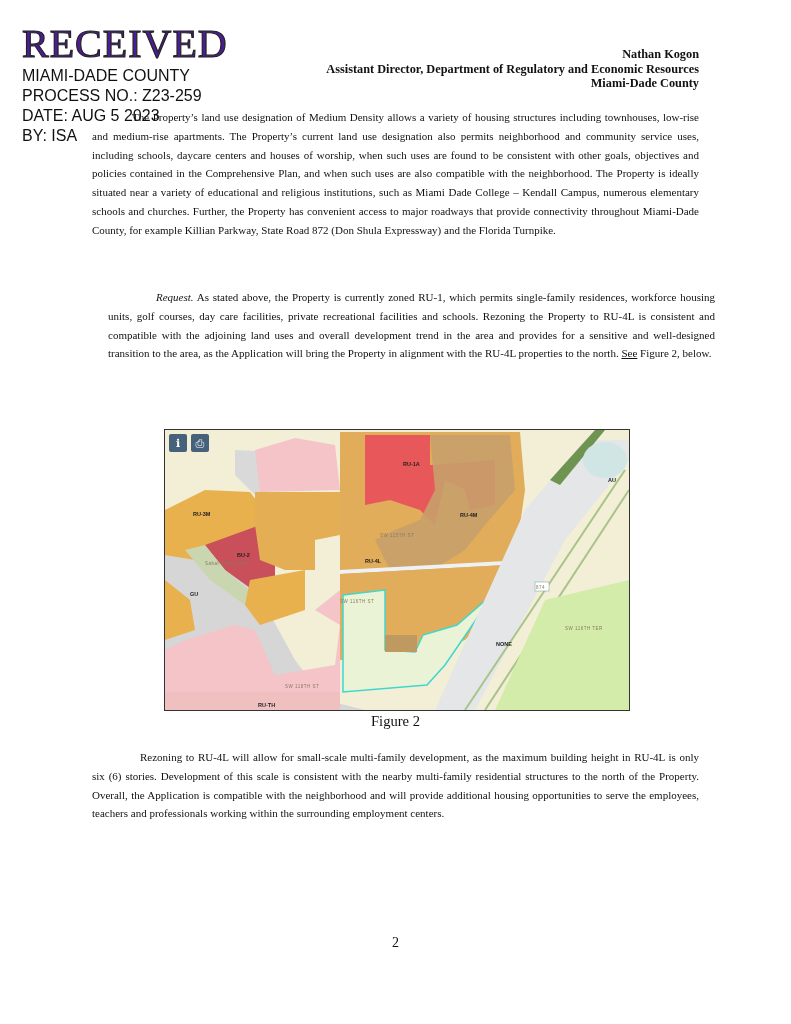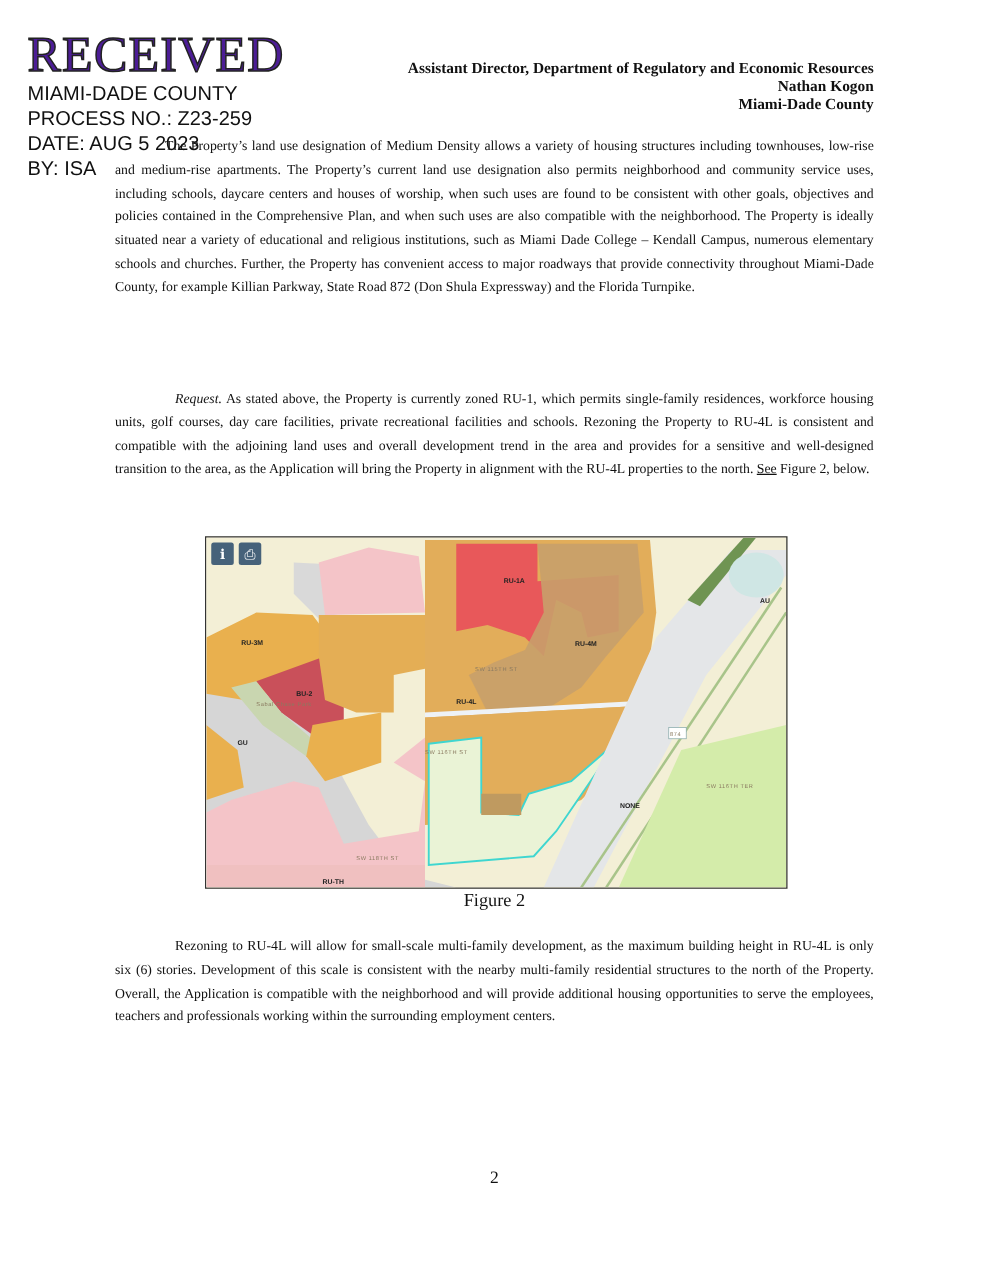--- a/index.html
+++ b/index.html
@@ -3,21 +3,21 @@
   <meta charset="utf-8">
   <style>
     html, body { margin: 0; padding: 0; background: #ffffff; }
     body { width: 791px; height: 1024px; position: relative; overflow: hidden; font-family: "Liberation Serif", serif; color: #111; }
     .stamp { position: absolute; left: 22px; top: 24px; font-family: "Liberation Sans", sans-serif; }
     .stamp-title { font-family: "Liberation Serif", serif; font-size: 40px; letter-spacing: 1px; color: #4c1d95; -webkit-text-stroke: 1.2px #222; line-height: 40px; height: 42px; }
     .stamp-line { font-size: 16px; line-height: 20px; color: #111; white-space: nowrap; }
     .header { position: absolute; right: 92px; top: 47px; text-align: right; font-weight: bold; font-size: 12.3px; line-height: 14.5px; }
     .body-text { position: absolute; left: 92px; width: 607px; font-size: 11px; line-height: 18.8px; text-align: justify; }
     .para1 { top: 108px; text-indent: 40px; }
-    .para2 { top: 310px; text-indent: 48px; }
+    .para2 { top: 288px; text-indent: 48px; margin-left: 16px; }
     .para3 { top: 748px; text-indent: 48px; }
     .link { text-decoration: underline; }
     .italic { font-style: italic; }
     .map-wrap { position: absolute; left: 164px; top: 429px; width: 464px; height: 280px; border: 1.5px solid #333; overflow: hidden; background: #f4f1dc; }
     .map-wrap svg { display: block; }
     .map-btn { position: absolute; top: 4px; width: 18px; height: 18px; background: #46627a; border-radius: 2px; display: flex; align-items: center; justify-content: center; color: #fff; font-size: 11px; font-family: "DejaVu Sans", sans-serif; }
     .map-label { font-family: "Liberation Sans", sans-serif; font-size: 5.5px; font-weight: bold; fill: #222; }
     .street-label { font-family: "Liberation Sans", sans-serif; font-size: 4.5px; fill: #8a7a60; letter-spacing: 0.5px; }
     .caption { position: absolute; left: 0; width: 791px; top: 713px; text-align: center; font-weight: normal; font-size: 14.6px; }
     .page-num { position: absolute; left: 0; width: 791px; top: 935px; text-align: center; font-size: 14px; }
@@ -27,22 +27,22 @@
 
 <div class="stamp">
   <div class="stamp-title">RECEIVED</div>
   <div class="stamp-line">MIAMI-DADE COUNTY</div>
   <div class="stamp-line">PROCESS NO.: Z23-259</div>
   <div class="stamp-line">DATE: AUG 5 2023</div>
   <div class="stamp-line">BY: ISA</div>
 </div>
 
 <div class="header">
+  <div>Nathan Kogon</div>
   <div>Assistant Director, Department of Regulatory and Economic Resources</div>
-  <div>Nathan Kogon</div>
   <div>Miami-Dade County</div>
 </div>
 
 <div class="body-text para1">The Property’s land use designation of Medium Density allows a variety of housing structures including townhouses, low-rise and medium-rise apartments.  The Property’s current land use designation also permits neighborhood and community service uses, including schools, daycare centers and houses of worship, when such uses are found to be consistent with other goals, objectives and policies contained in the Comprehensive Plan, and when such uses are also compatible with the neighborhood. The Property is ideally situated near a variety of educational and religious institutions, such as Miami Dade College – Kendall Campus, numerous elementary schools and churches. Further, the Property has convenient access to major roadways that provide connectivity throughout Miami-Dade County, for example Killian Parkway, State Road 872 (Don Shula Expressway) and the Florida Turnpike.</div>
 
 <div class="body-text para2"><span class="italic">Request.</span><span>  As stated above, the Property is currently zoned RU-1, which permits single-family residences, workforce housing units, golf courses, day care facilities, private recreational facilities and schools.  Rezoning the Property to RU-4L is consistent and compatible with the adjoining land uses and overall development trend in the area and provides for a sensitive and well-designed transition to the area, as the Application will bring the Property in alignment with the RU-4L properties to the north. </span><span class="link">See</span><span> Figure 2, below.</span></div>
 
 <div class="map-wrap">
   <svg width="464" height="280" viewBox="0 0 464 280">
 

